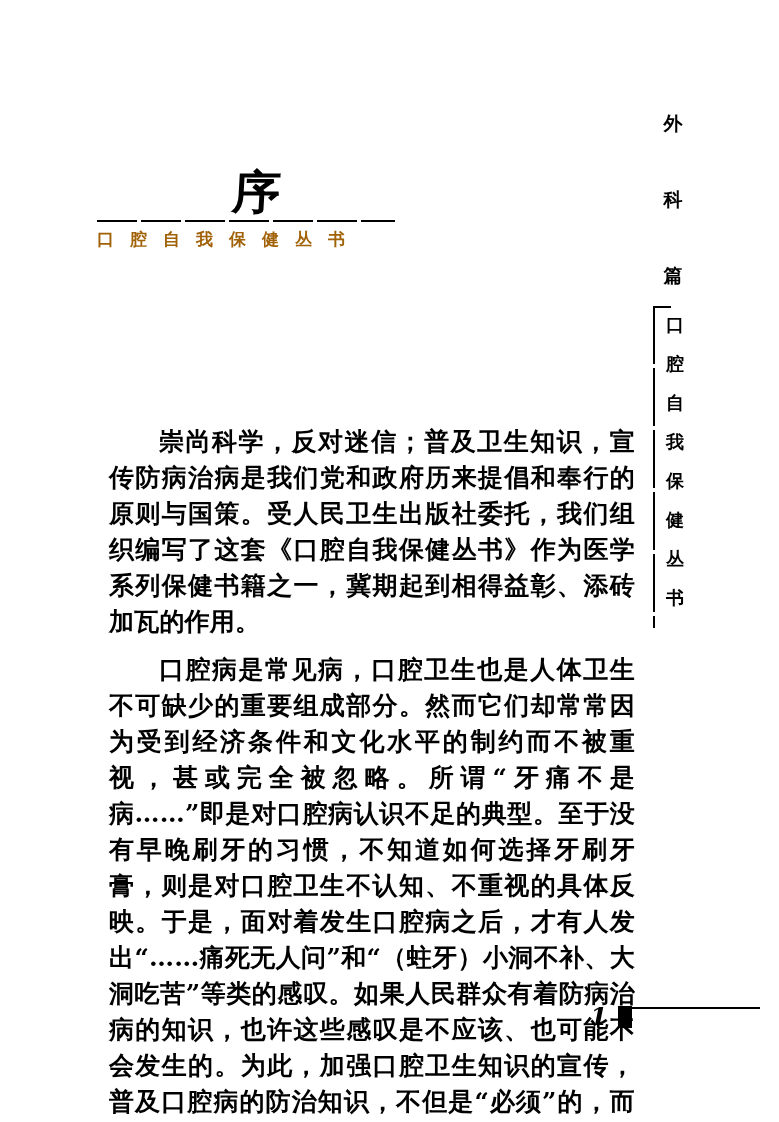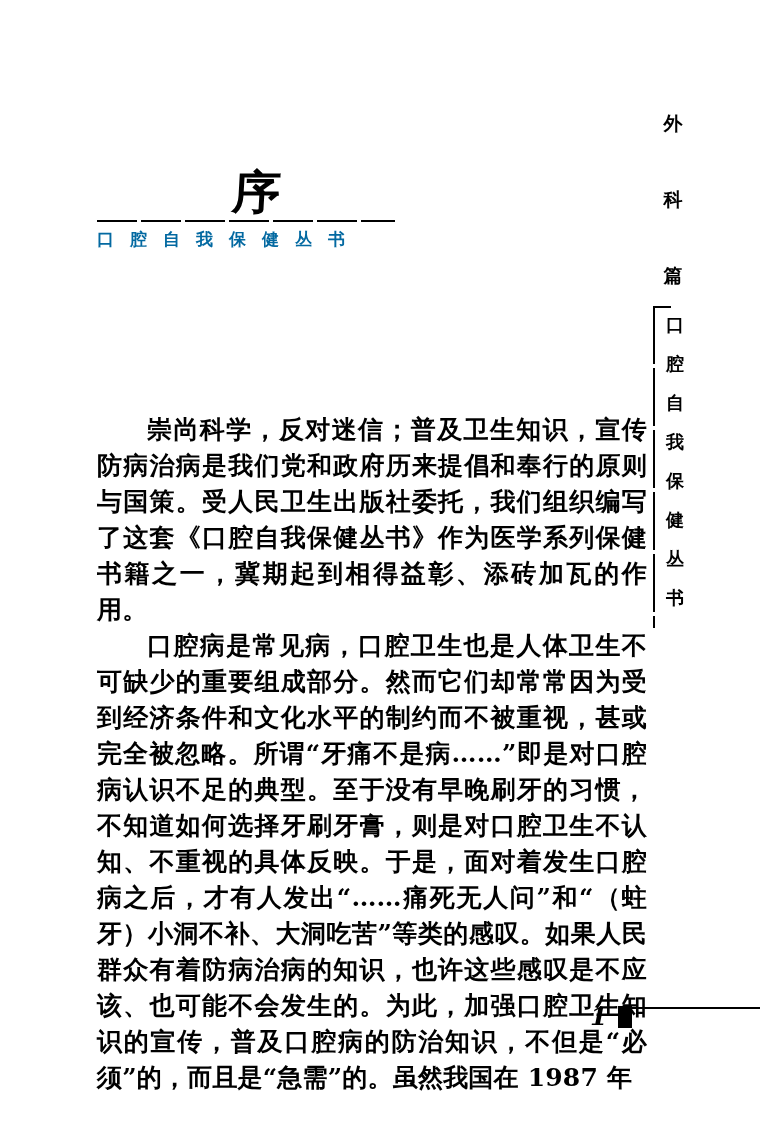--- a/index.html
+++ b/index.html
@@ -61,21 +61,21 @@
     position: absolute;
     left: 0px;
     top: 54px;
     width: 300px;
     font-family: "DejaVu Serif", "Liberation Serif", serif;
     font-size: 17px;
     font-weight: 700;
     line-height: 26px;
     letter-spacing: 16px;
     white-space: nowrap;
-    color: #0369a1;
+    color: #a16207;
   }
 
   
   .side-section {
     position: absolute;
     left: 660px;
     top: 112px;
     width: 26px;
     text-align: center;
     font-family: "DejaVu Serif", "Liberation Serif", serif;
@@ -142,21 +142,21 @@
     font-size: 25px;
     font-weight: 700;
     line-height: 36px;
     color: #000;
     text-align: justify;
     text-align-last: left;
     letter-spacing: 0.2px;
     word-break: break-all;
   }
   .body-text p {
-    margin: 0;
+    margin: 12px;
     text-indent: 2em;
   }
 
   
   .footer {
     position: absolute;
     left: 590px;
     top: 1004px;
     width: 160px;
     height: 30px;

